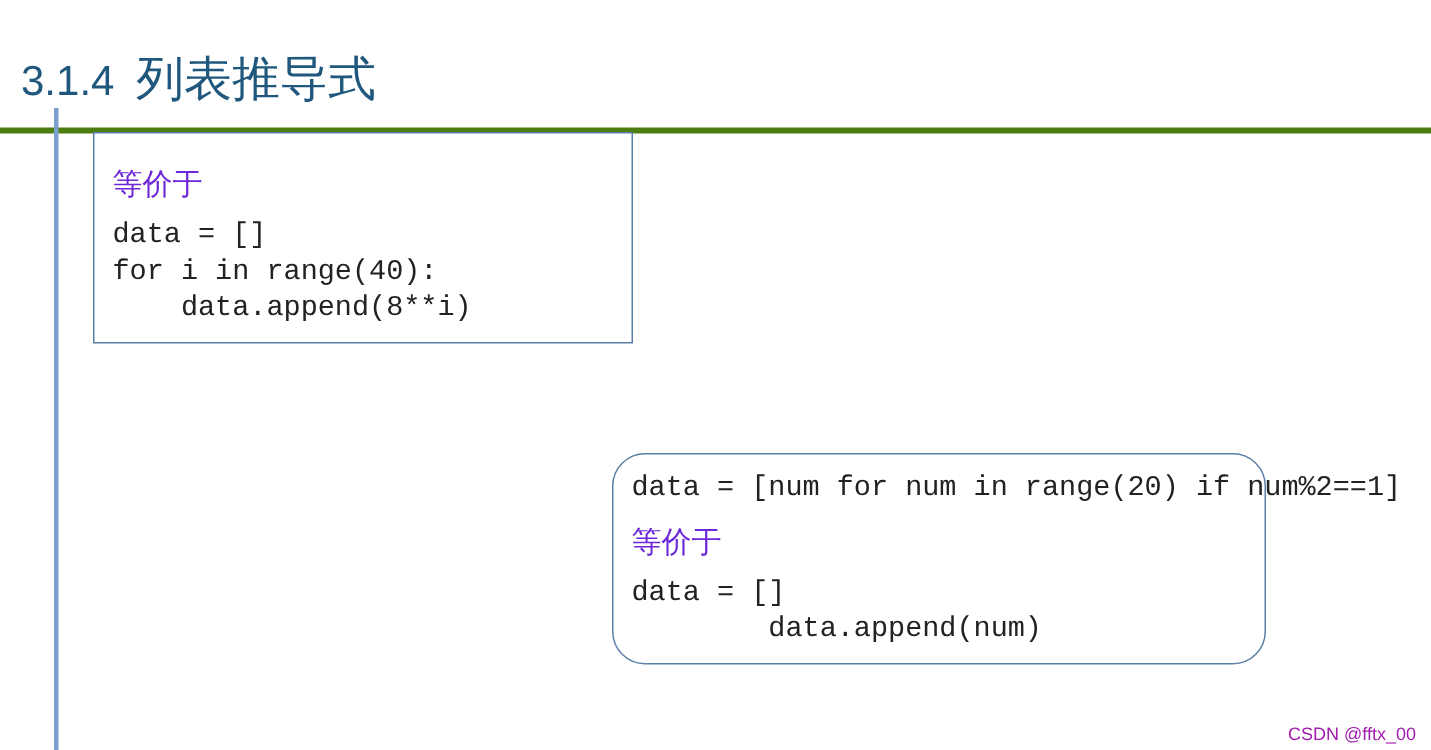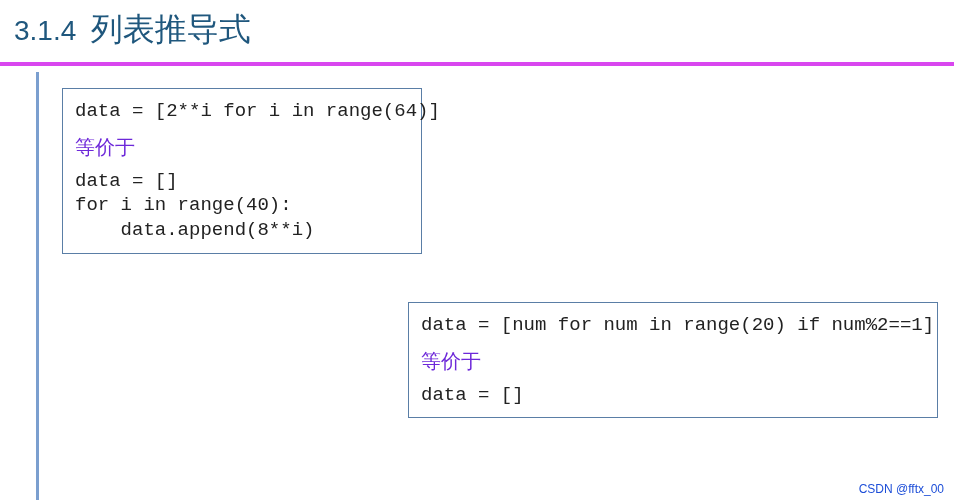--- a/index.html
+++ b/index.html
@@ -6,21 +6,22 @@
     body {
       width: 954px;
       height: 500px;
       background: #fff;
       font-family: "Microsoft YaHei", Arial, sans-serif;
       position: relative;
       overflow: hidden;
     }
     .header {
       padding: 8px 14px 10px;
-      border-bottom: 4px solid #d946ef;
+      border-bottom: 4px solid #4d7c0f;
+      margin-top: 23px;
     }
     .section-number {
       font-size: 28px;
       color: #1f577d;
       font-weight: 400;
       margin-right: 10px;
     }
     .section-title {
       font-size: 32px;
       color: #1f577d;
@@ -41,61 +42,62 @@
       padding: 10px 12px 10px 12px;
     }
     .box1 {
       left: 62px;
       top: 88px;
       width: 360px;
     }
     .box2 {
       left: 408px;
       top: 302px;
-      width: 530px;
+      width: 436px;
+      border-radius: 22px;
     }
     .code-line {
       font-family: Consolas, "Courier New", monospace;
       font-size: 19px;
       color: #222;
       white-space: pre;
       line-height: 1.3;
     }
     .equiv-label {
       font-family: "Microsoft YaHei", Arial, sans-serif;
       font-size: 20px;
       color: #6d28d9;
       margin: 10px 0 8px 0;
     }
     .watermark {
       position: absolute;
       right: 10px;
       bottom: 4px;
       font-size: 12px;
-      color: #1d4ed8;
+      color: #a21caf;
       font-family: Arial, sans-serif;
     }
   </style>
 </head>
 <body>
 
 <div class="header">
   <span class="section-number">3.1.4</span>
   <span class="section-title">列表推导式</span>
 </div>
 
 <div class="left-rule"></div>
 
 <div class="code-box box1">
-  <div class="code-line">data = [2**i for i in range(64)]</div>
   <div class="equiv-label">等价于</div>
   <div class="code-line">data = []</div>
   <div class="code-line">for i in range(40):</div>
   <div class="code-line">    data.append(8**i)</div>
 </div>
 
 <div class="code-box box2">
   <div class="code-line">data = [num for num in range(20) if num%2==1]</div>
   <div class="equiv-label">等价于</div>
   <div class="code-line">data = []</div>
+  <div class="code-line">        data.append(num)</div>
 </div>
 
 <div class="watermark">CSDN @fftx_00</div>
 
 </body></html>

